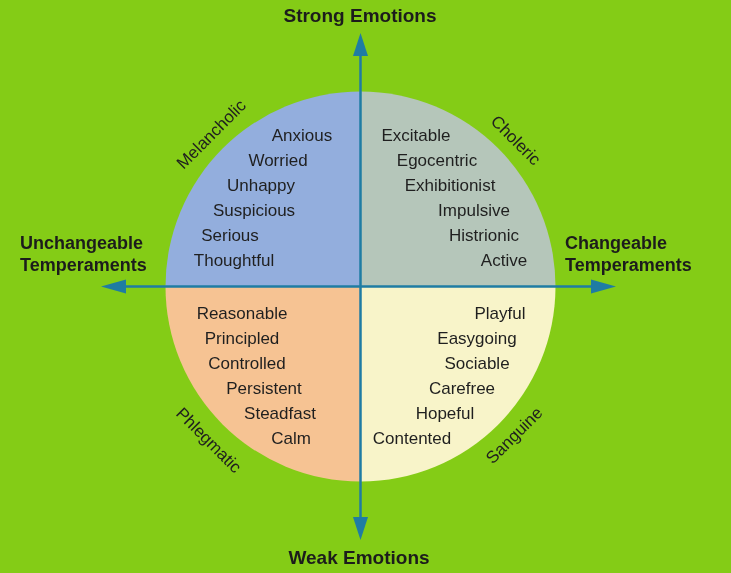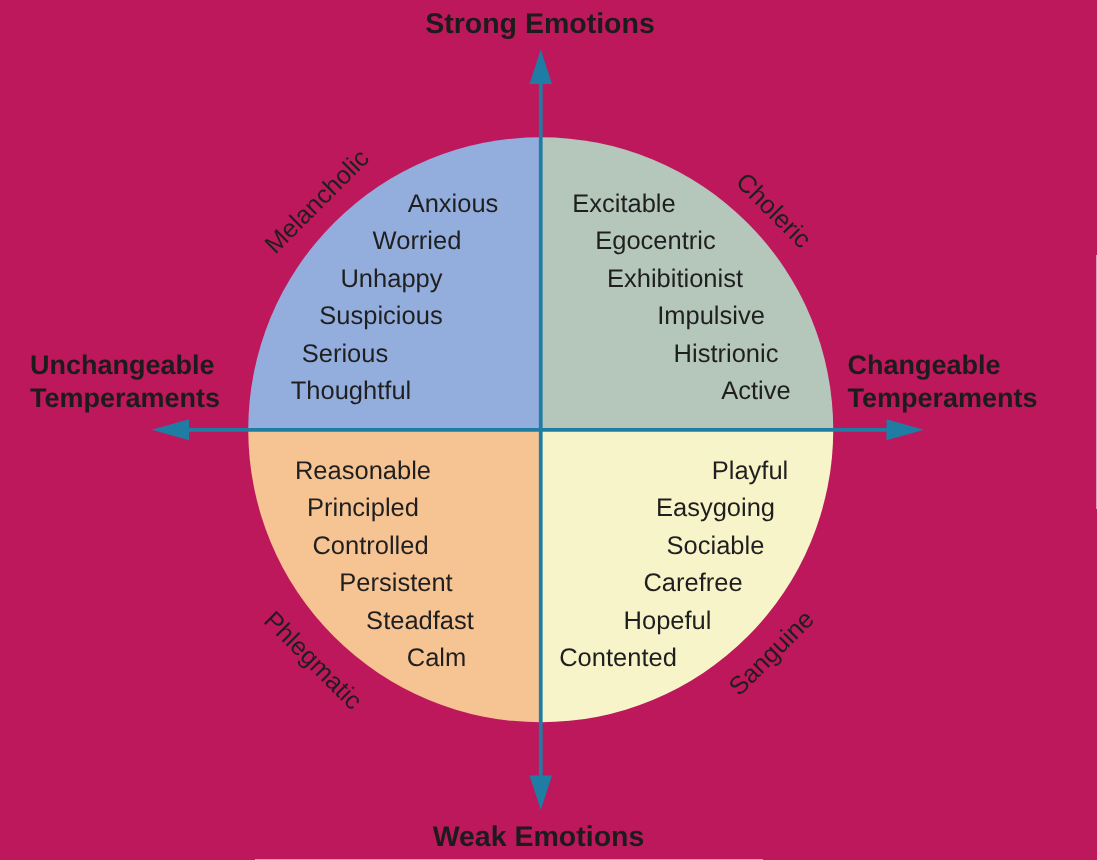--- a/index.html
+++ b/index.html
@@ -1,20 +1,20 @@
 <!DOCTYPE html>
 <html><head>
 <meta charset="utf-8">
 <style>
   html, body { margin: 0; padding: 0; background: #ffffff; }
   .stage {
     position: relative;
     width: 731px;
     height: 573px;
-    background: #be185d;
+    background: #84cc16;
     font-family: "Liberation Sans", sans-serif;
     text-decoration: underline;
   }
   svg { display: block; }
   .h-label  { font: 700 19px "Liberation Sans", sans-serif; fill: #1c1c1c; }
   .v-label  { font: 700 18px "Liberation Sans", sans-serif; fill: #1c1c1c; }
   .trait    { font: 400 17px "Liberation Sans", sans-serif; fill: #1f1f1f; }
   .temp-name{ font: 400 17px "Liberation Sans", sans-serif; fill: #1f1f1f; }
 </style>
 </head>

